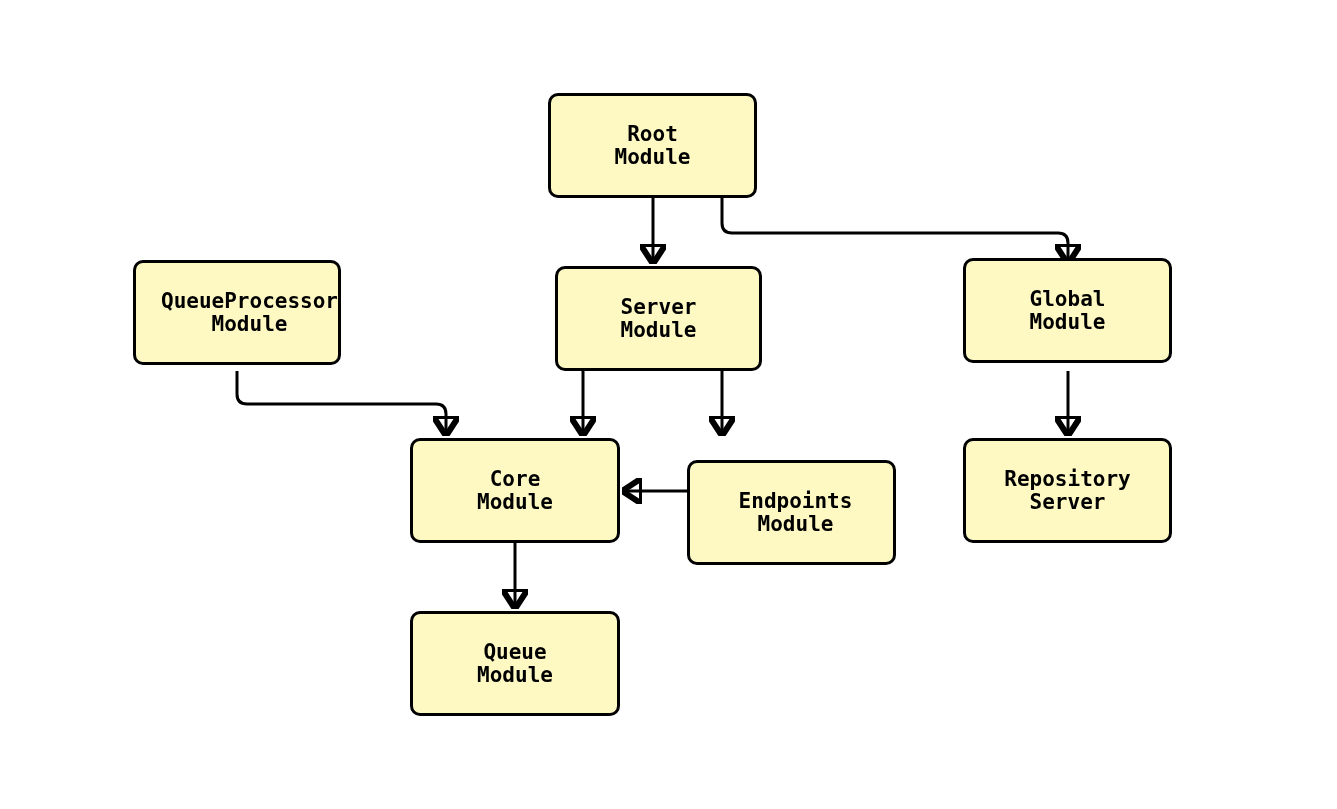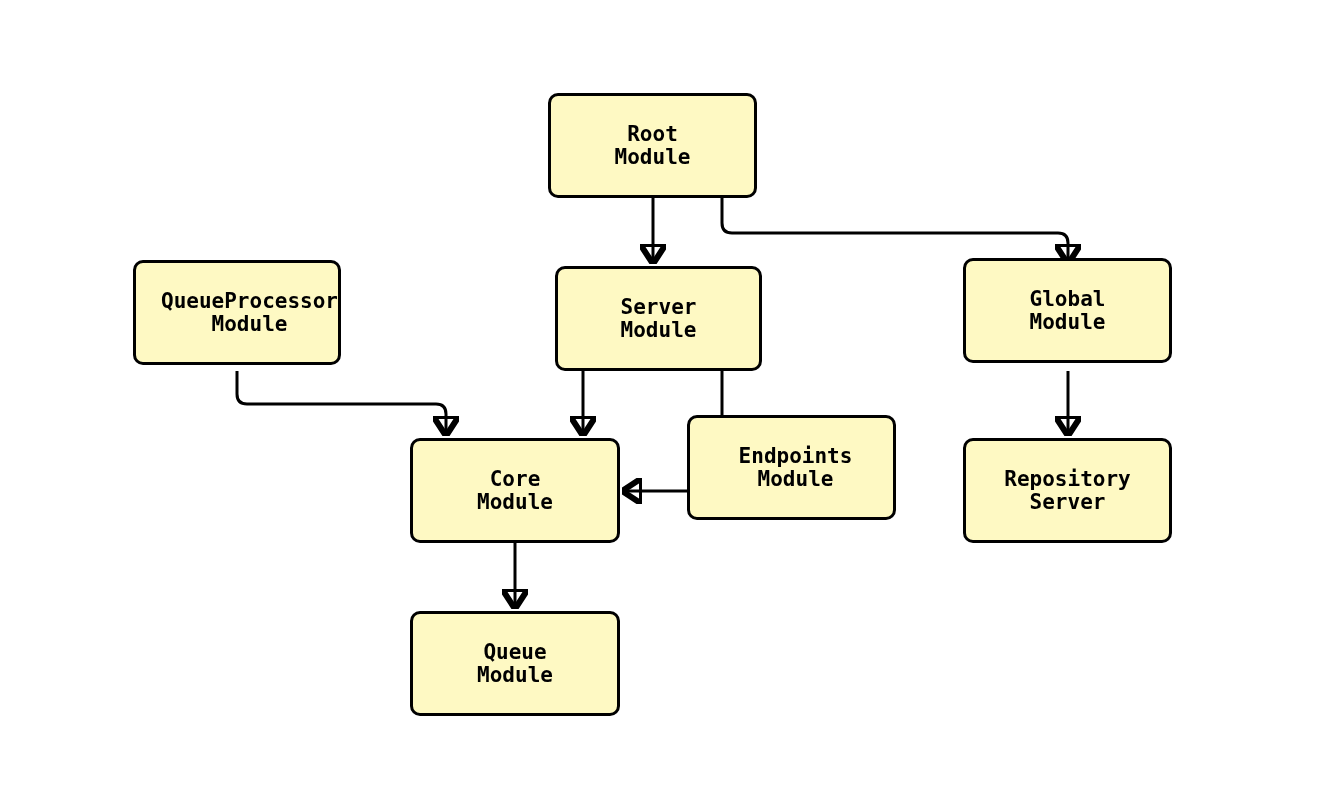--- a/index.html
+++ b/index.html
@@ -44,21 +44,21 @@
     color: #000000;
     text-align: center;
     white-space: pre-line;
   }
   
   #node-root          { left: 548px; top: 93px;  width: 209px; height: 105px; }
   #node-queueprocessor{ left: 133px; top: 260px; width: 208px; height: 105px; justify-content: flex-end; }
   #node-server        { left: 555px; top: 266px; width: 207px; height: 105px; }
   #node-global        { left: 963px; top: 258px; width: 209px; height: 105px; }
   #node-core          { left: 410px; top: 438px; width: 210px; height: 105px; align-items: center; }
-  #node-endpoints     { left: 687px; top: 415px; width: 209px; height: 105px; padding-left: 8px; }
+  #node-endpoints     { left: 687px; top: 460px; width: 209px; height: 105px; padding-left: 8px; }
   #node-repository    { left: 963px; top: 438px; width: 209px; height: 105px; }
   #node-queue         { left: 410px; top: 611px; width: 210px; height: 105px; justify-content: center; }
 </style>
 </head>
 <body>
 
 <div class="canvas">
 
   <svg class="edges-layer" viewBox="0 0 1337 809" xmlns="http://www.w3.org/2000/svg">
     <defs>

